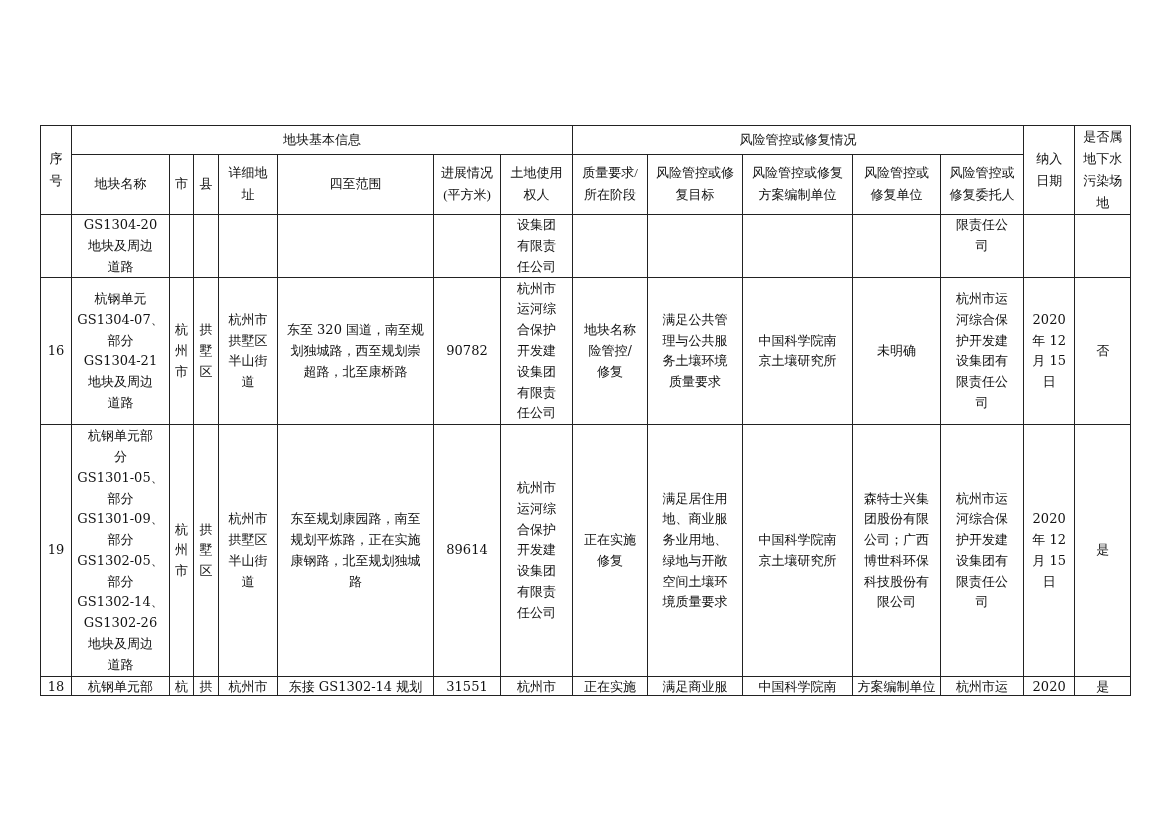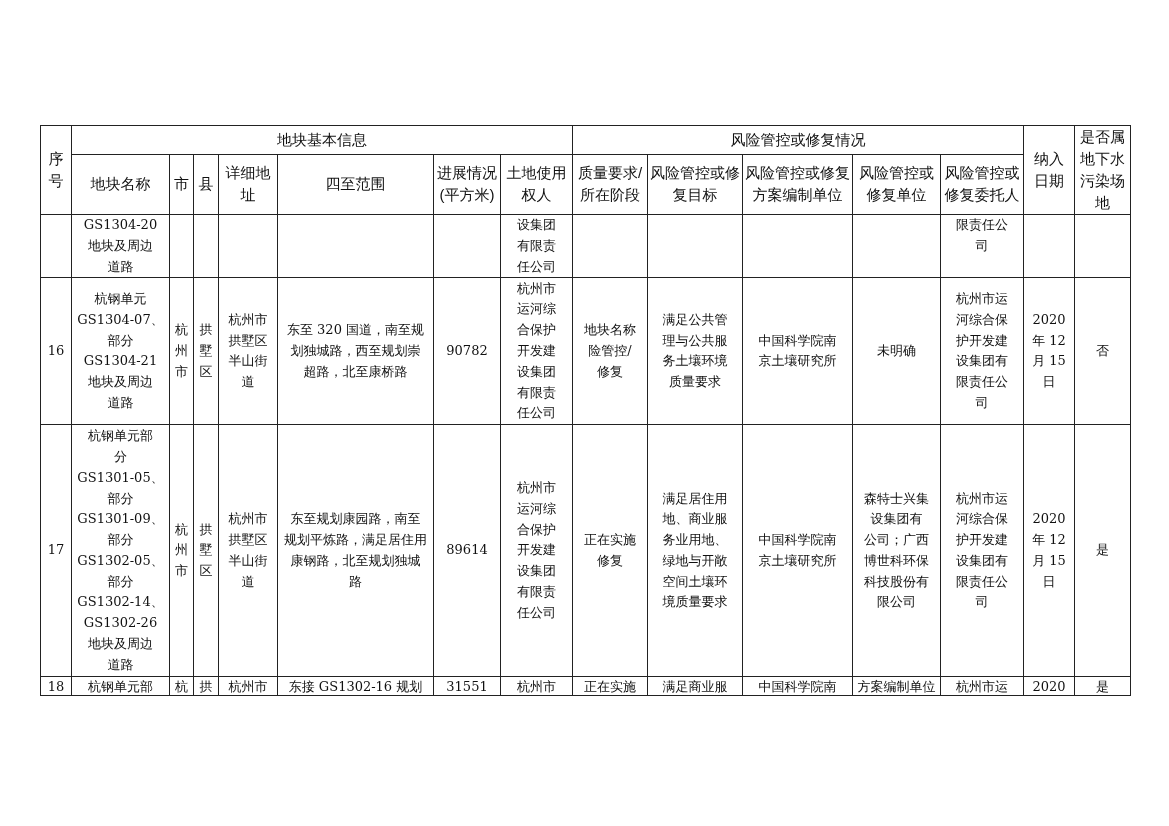--- a/index.html
+++ b/index.html
@@ -3,21 +3,21 @@
 <meta charset="utf-8">
 <style>
   html, body { margin: 0; padding: 0; background: #ffffff; }
   body { width: 1169px; height: 826px; position: relative; overflow: hidden;
          font-family: "DejaVu Serif", "Liberation Serif", serif; color: #111; }
   table.doc { position: absolute; left: 40px; top: 125px; border-collapse: collapse;
               table-layout: fixed; width: 1090px; }
   table.doc td, table.doc th { border: 1px solid #222; padding: 0 2px; text-align: center;
               vertical-align: middle; font-size: 13px; line-height: 20.8px; font-weight: normal;
               overflow: hidden; word-break: break-all; }
-  table.doc th { font-family: Liberation Sans, sans-serif; font-size: 15px; line-height: 22px; }
+  table.doc th { font-family: Liberation Serif, serif; font-size: 13px; line-height: 22px; }
   .pre { white-space: pre-line; }
   .num { text-align: left; padding-left: 4px; }
   tr.h1 { height: 23px; }
   tr.h2 { height: 48px; }
   tr.r0 { height: 62px; }
   tr.r1 { height: 147px; }
   tr.r2 { height: 252px; }
   tr.r3 { height: 19px; }
   tr.r3 td { line-height: 17px; }
 </style>
@@ -147,21 +147,21 @@
 限责任公
 司</td>
     <td class="pre">2020
 年 12
 月 15
 日</td>
     <td class="pre">否</td>
   </tr>
 
   <tr class="r2">
-    <td class="pre num">17</td>
+    <td class="pre num">19</td>
     <td class="pre">杭钢单元部
 分
 GS1301-05、
 部分
 GS1301-09、
 部分
 GS1302-05、
 部分
 GS1302-14、
 GS1302-26
@@ -171,21 +171,21 @@
 州
 市</td>
     <td class="pre">拱
 墅
 区</td>
     <td class="pre">杭州市
 拱墅区
 半山街
 道</td>
     <td class="pre">东至规划康园路，南至
-规划平炼路，满足居住用
+规划平炼路，正在实施
 康钢路，北至规划独城
 路</td>
     <td class="pre">89614</td>
     <td class="pre">杭州市
 运河综
 合保护
 开发建
 设集团
 有限责
 任公司</td>
@@ -193,21 +193,21 @@
 修复</td>
     <td class="pre">满足居住用
 地、商业服
 务业用地、
 绿地与开敞
 空间土壤环
 境质量要求</td>
     <td class="pre">中国科学院南
 京土壤研究所</td>
     <td class="pre">森特士兴集
-设集团有
+团股份有限
 公司；广西
 博世科环保
 科技股份有
 限公司</td>
     <td class="pre">杭州市运
 河综合保
 护开发建
 设集团有
 限责任公
 司</td>
@@ -217,21 +217,21 @@
 日</td>
     <td class="pre">是</td>
   </tr>
 
   <tr class="r3">
     <td class="pre num">18</td>
     <td class="pre">杭钢单元部</td>
     <td class="pre">杭</td>
     <td class="pre">拱</td>
     <td class="pre">杭州市</td>
-    <td class="pre">东接 GS1302-16 规划</td>
+    <td class="pre">东接 GS1302-14 规划</td>
     <td class="pre">31551</td>
     <td class="pre">杭州市</td>
     <td class="pre">正在实施</td>
     <td class="pre">满足商业服</td>
     <td class="pre">中国科学院南</td>
     <td class="pre">方案编制单位</td>
     <td class="pre">杭州市运</td>
     <td class="pre">2020</td>
     <td class="pre">是</td>
   </tr>

